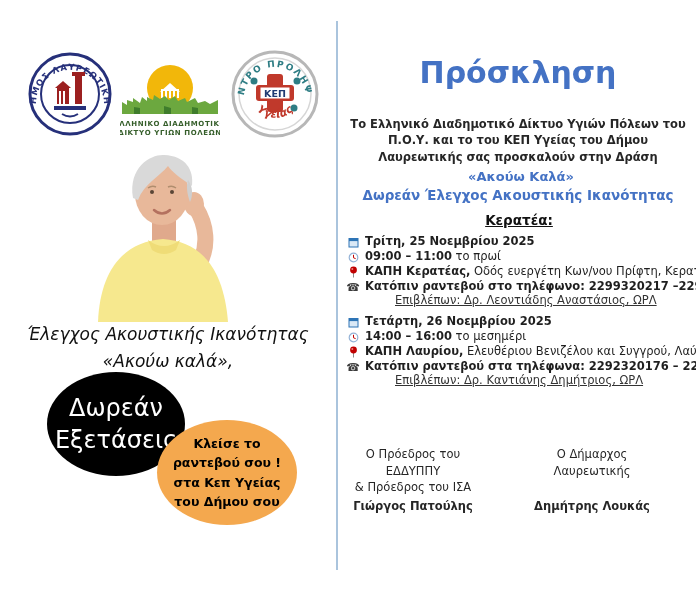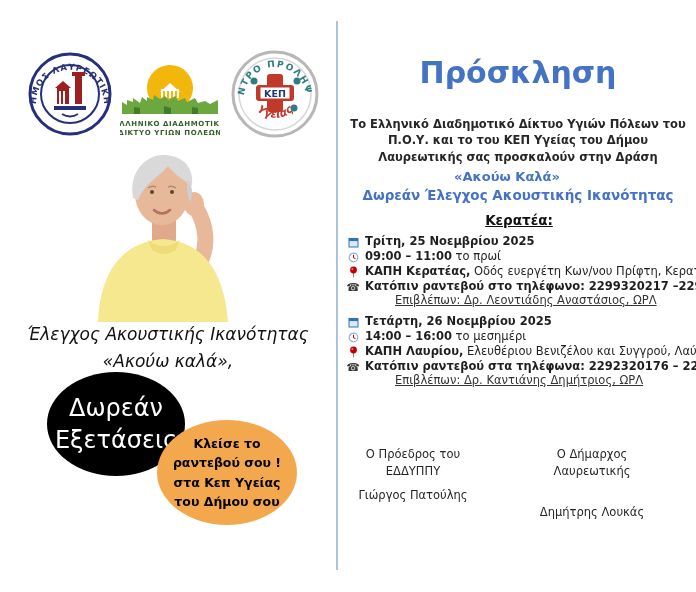--- a/index.html
+++ b/index.html
@@ -6,30 +6,30 @@
   #flyer{position:relative;width:696px;height:592px;background:#ffffff;overflow:hidden;
          font-family:"DejaVu Sans", sans-serif;}
   .abs{position:absolute;}
   .nowrap{white-space:nowrap;}
   .b{font-weight:bold;}
   
   #divider{left:336px;top:21px;width:2px;height:549px;background:#aac4dd;}
   
   #title{left:345px;top:55px;width:346px;text-align:center;font-size:30px;font-weight:bold;color:#4472C4;}
   #intro{left:347px;top:116px;width:342px;text-align:center;font-size:11.5px;font-weight:bold;color:#262626;line-height:1.42;}
-  #subtitle1{left:334px;top:169px;width:346px;text-align:center;font-size:13px;font-weight:bold;color:#4472C4;}
+  #subtitle1{left:348px;top:169px;width:346px;text-align:center;font-size:13px;font-weight:bold;color:#4472C4;}
   #subtitle2{left:345px;top:187px;width:346px;text-align:center;font-size:13.5px;font-weight:bold;color:#4472C4;}
   .event{left:347px;width:344px;font-size:11.5px;color:#1f1f1f;}
   .event .heading{text-align:center;font-size:13.5px;font-weight:bold;text-decoration:underline;color:#111;margin-bottom:5px;}
   .event .row{display:flex;align-items:flex-end;gap:6px;height:15px;white-space:nowrap;}
   .event .supervisor{text-decoration:underline;color:#333;height:15px;line-height:15px;margin-left:48px;}
   .icon{display:inline-flex;width:12px;justify-content:center;flex:0 0 12px;}
   .phone-glyph{font-size:11px;color:#3b3b3b;line-height:1;}
   .sig{width:150px;text-align:center;font-size:11.5px;color:#262626;line-height:16.5px;}
-  .sig .name{font-weight:normal;margin-top:8px;}
+  .sig .name{font-weight:bold;margin-top:2px;}
   
   .caption{left:0;width:336px;text-align:center;font-size:17px;color:#111;font-style:italic;
            font-family:"DejaVu Sans", sans-serif;}
   .bubble{border-radius:50%;display:flex;flex-direction:column;align-items:center;justify-content:center;text-align:center;}
   #bubble-blue{left:47px;top:372px;width:138px;height:104px;color:#fff;font-size:24px;line-height:1.35;}
   #bubble-orange{left:157px;top:420px;width:140px;height:105px;color:#000000;font-size:12.5px;font-weight:bold;line-height:1.55;}
 </style>
 </head>
 <body>
 
@@ -213,20 +213,21 @@
     <div class="row">
       <span class="icon phone-glyph">☎</span>
       <span class="b">Κατόπιν ραντεβού στα τηλέφωνα: 2292320176 – 2292060774</span>
     </div>
     <div class="supervisor">Επιβλέπων: Δρ. Καντιάνης Δημήτριος, ΩΡΛ</div>
   </div>
 
   <div class="abs sig" style="left:338px;top:446px;">
     <div>Ο Πρόεδρος του</div>
     <div>ΕΔΔΥΠΠΥ</div>
+    <div>&amp; Πρόεδρος του ΙΣΑ</div>
     <div class="name">Γιώργος Πατούλης</div>
   </div>
 
   <div class="abs sig" style="left:517px;top:446px;">
     <div>Ο Δήμαρχος</div>
     <div>Λαυρεωτικής</div>
     <div style="height:16.5px;"></div>
     <div class="name">Δημήτρης Λουκάς</div>
   </div>
 

